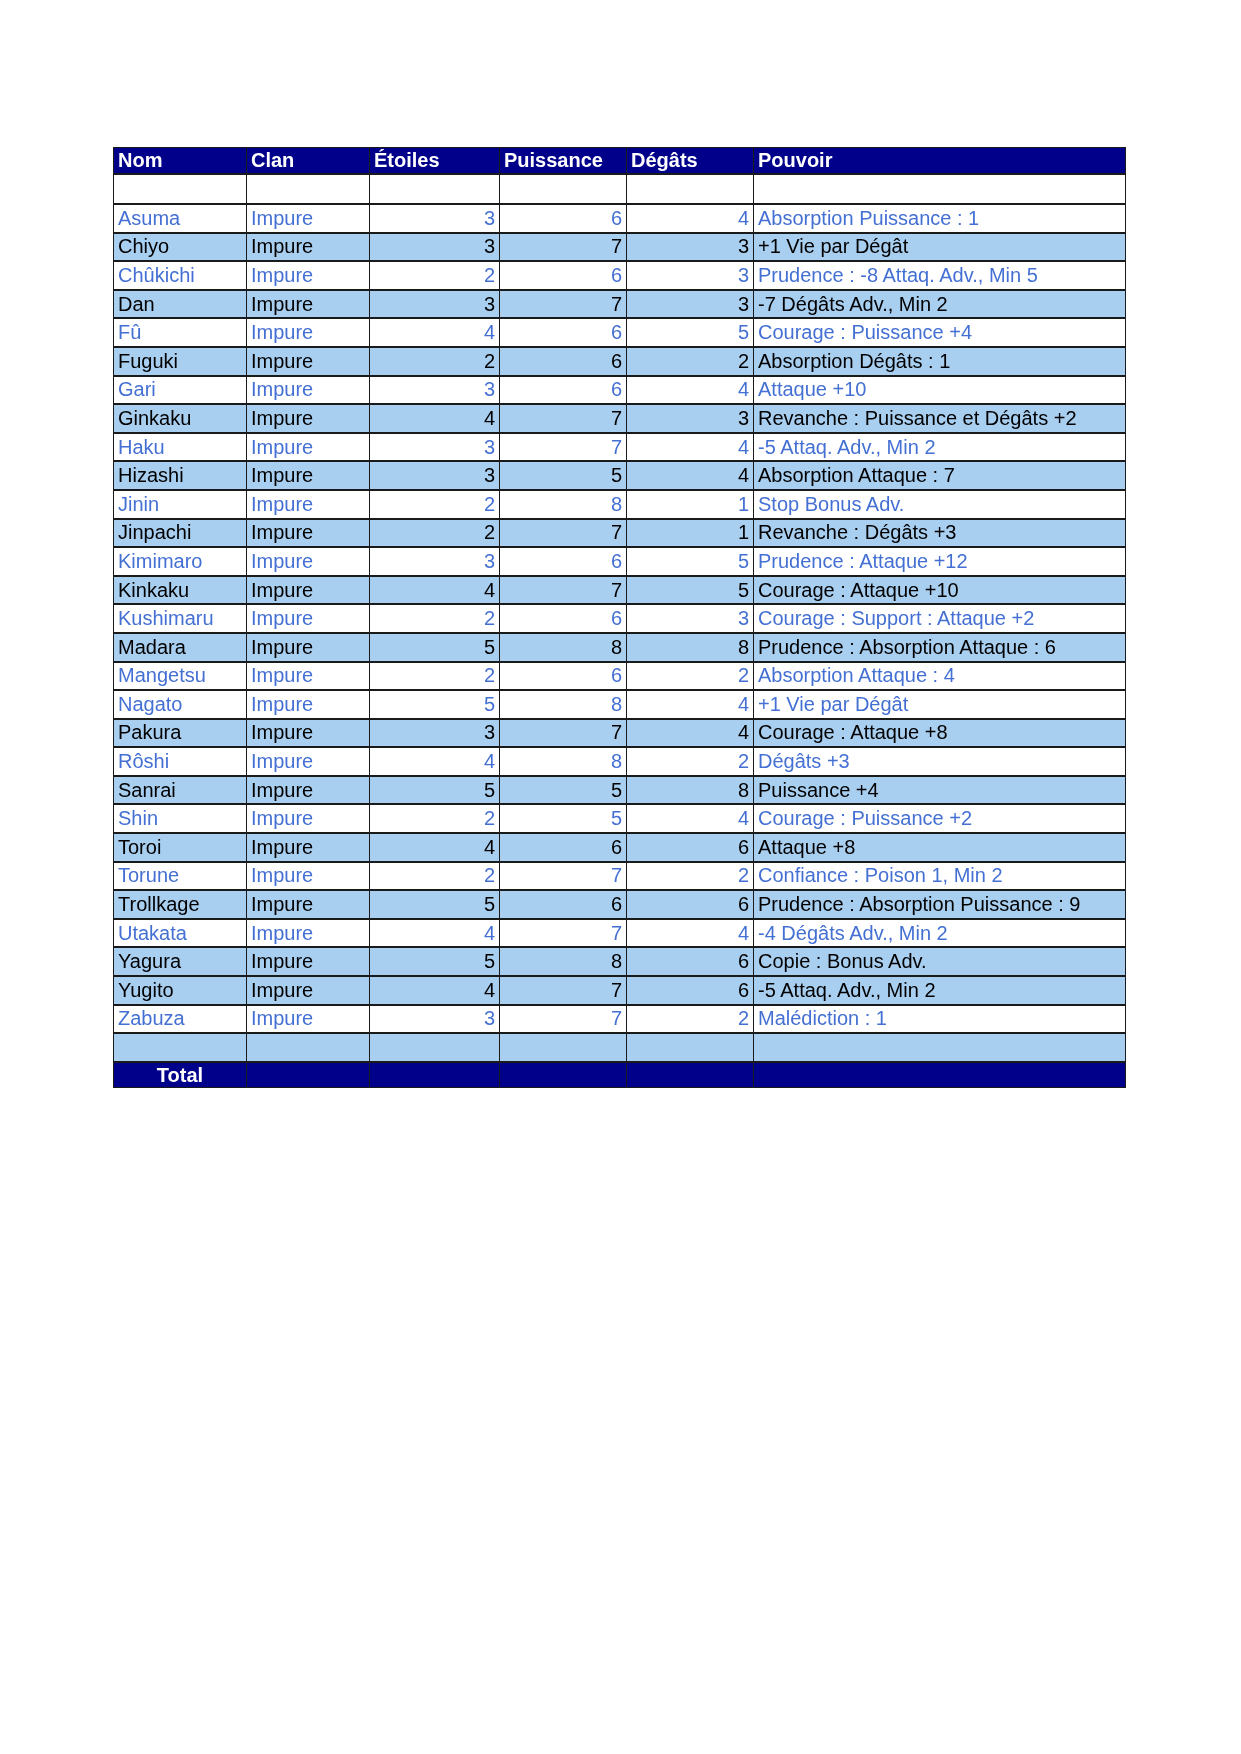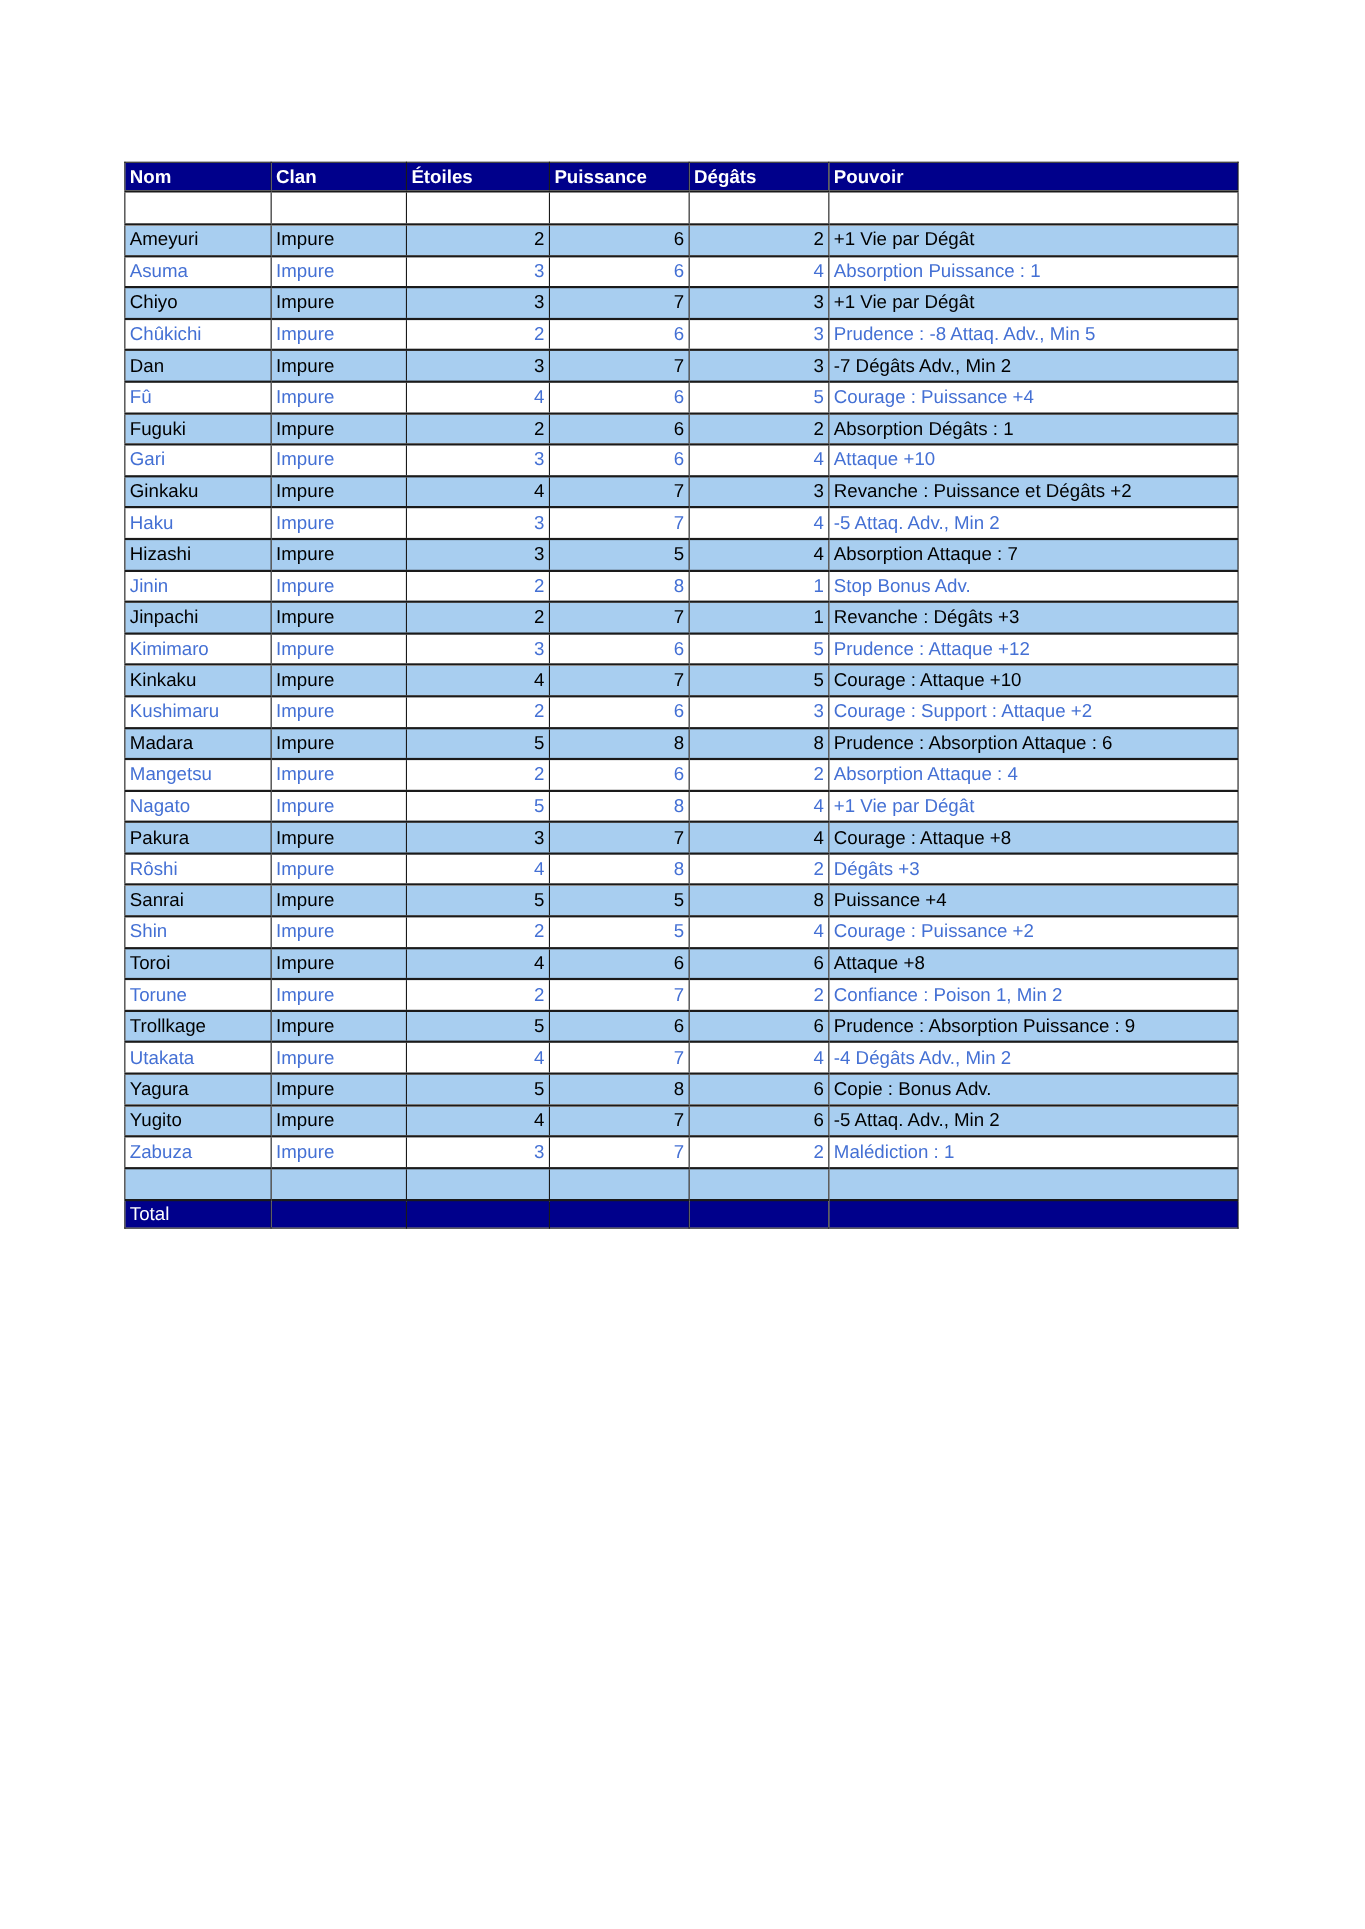--- a/index.html
+++ b/index.html
@@ -15,21 +15,21 @@
     background: #ffffff;
     overflow: hidden;
   }
   table.sheet {
     position: absolute;
     left: 113px;
     top: 147px;
     width: 1012px;
     border-collapse: collapse;
     table-layout: fixed;
-    font-size: 17px;
+    font-size: 20px;
   }
   col.c0 { width: 133px; }
   col.c1 { width: 123px; }
   col.c2 { width: 130px; }
   col.c3 { width: 127px; }
   col.c4 { width: 127px; }
   col.c5 { width: 372px; }
 
   th, td {
     border: 1px solid var(--border, #1a1a1a);
@@ -46,22 +46,23 @@
     height: 25px;
     border-bottom: 2px solid var(--border, #1a1a1a);
   }
   tr.spacer-white td { background: #ffffff; height: 28px; }
   tr.row-blue td  { background: var(--row-alt-bg, #A8CEF0); color: var(--row-alt-text, #000000); height: 26.6px; }
   tr.row-white td { background: #ffffff; color: var(--row-text, #4470D4); height: 26.6px; }
   tr.spacer-blue td { background: var(--row-alt-bg, #A8CEF0); height: 27px; }
   tr.total-row td {
     background: var(--header-bg, #00008B);
     color: var(--header-text, #ffffff);
-    font-weight: normal;
+    font-weight: bold;
     height: 24px;
+    text-align: center;
   }
   td.num, th.num { text-align: right; }
   td.txt, th.txt { text-align: left; }
   tbody tr td { border-top-width: 2px; }
   tr.spacer-blue td, tr.total-row td { border-top-width: 2px; }
 </style>
 </head>
 <body>
 
 <div class="page">
@@ -86,28 +87,20 @@
     </thead>
     <tbody>
       <tr class="spacer-white">
         <td></td>
           <td></td>
           <td></td>
         <td></td>
           <td></td>
           <td></td>
       </tr>
-    <tr class="row-blue">
-          <td class="txt">Ameyuri</td>
-          <td class="txt">Impure</td>
-          <td class="num">2</td>
-          <td class="num">6</td>
-          <td class="num">2</td>
-          <td class="txt">+1 Vie par Dégât</td>
-        </tr>
         <tr class="row-white">
           <td class="txt">Asuma</td>
           <td class="txt">Impure</td>
           <td class="num">3</td>
           <td class="num">6</td>
           <td class="num">4</td>
           <td class="txt">Absorption Puissance : 1</td>
         </tr>
         <tr class="row-blue">
           <td class="txt">Chiyo</td>

